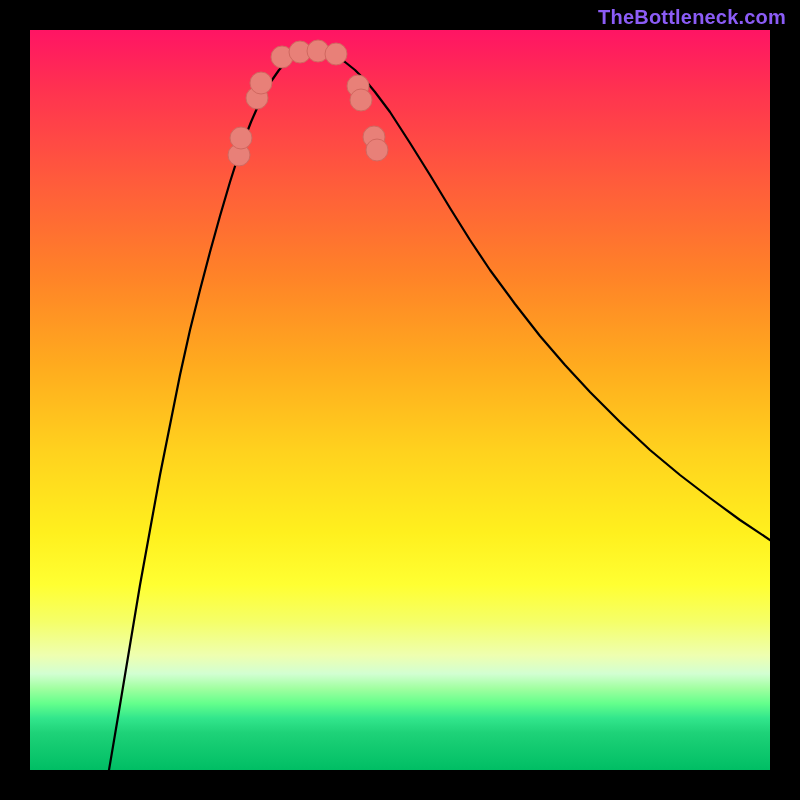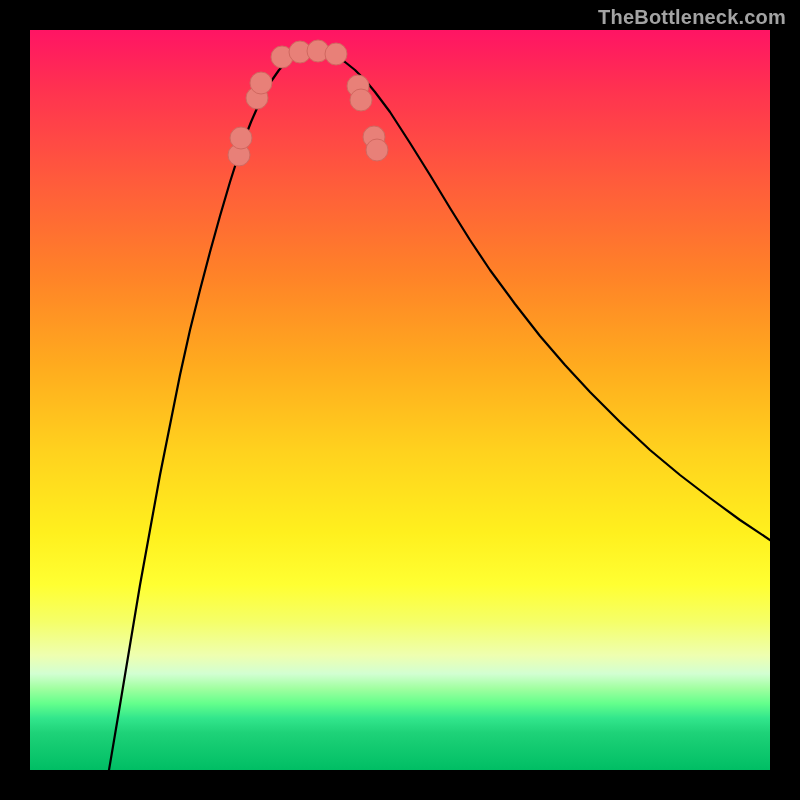--- a/index.html
+++ b/index.html
@@ -38,21 +38,21 @@
       #64ff8c 91%,
       #32e68c 93%,
       #1ed278 95%,
       #00be64 100%
     );
   }
   .watermark {
     position: absolute;
     top: 6px;
     right: 14px;
-    color: #a3a3a3;
+    color: #8b5cf6;
     font-family: Arial, Helvetica, sans-serif;
     font-size: 20px;
     font-weight: bold;
     letter-spacing: 0.2px;
   }
   svg {
     position: absolute;
     left: 0;
     top: 0;
   }

